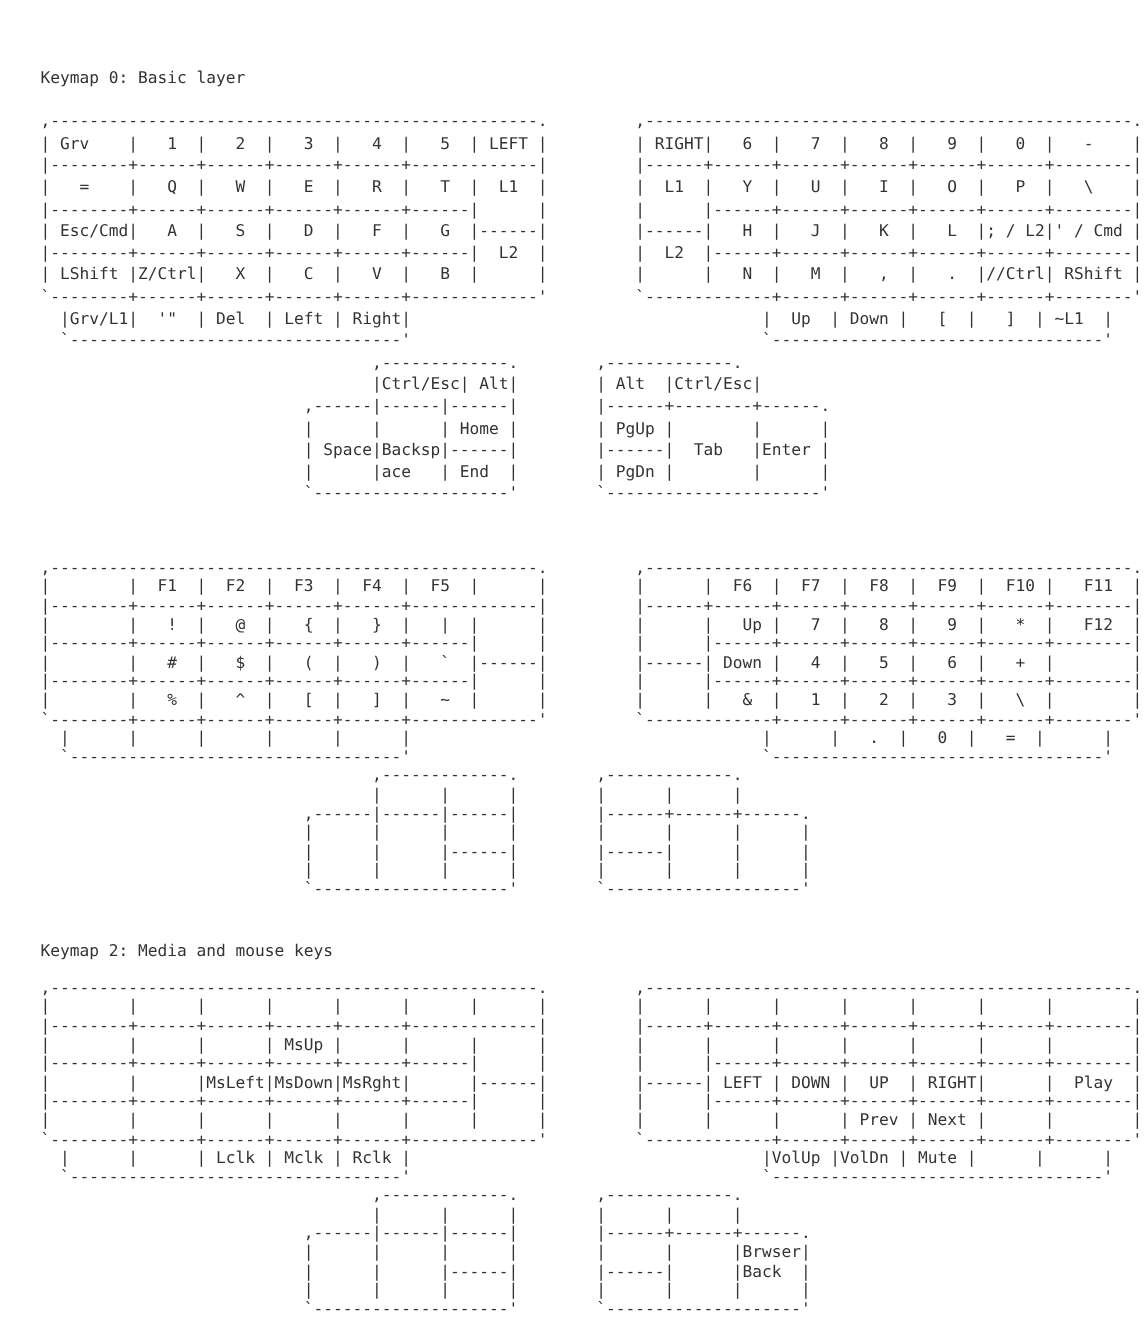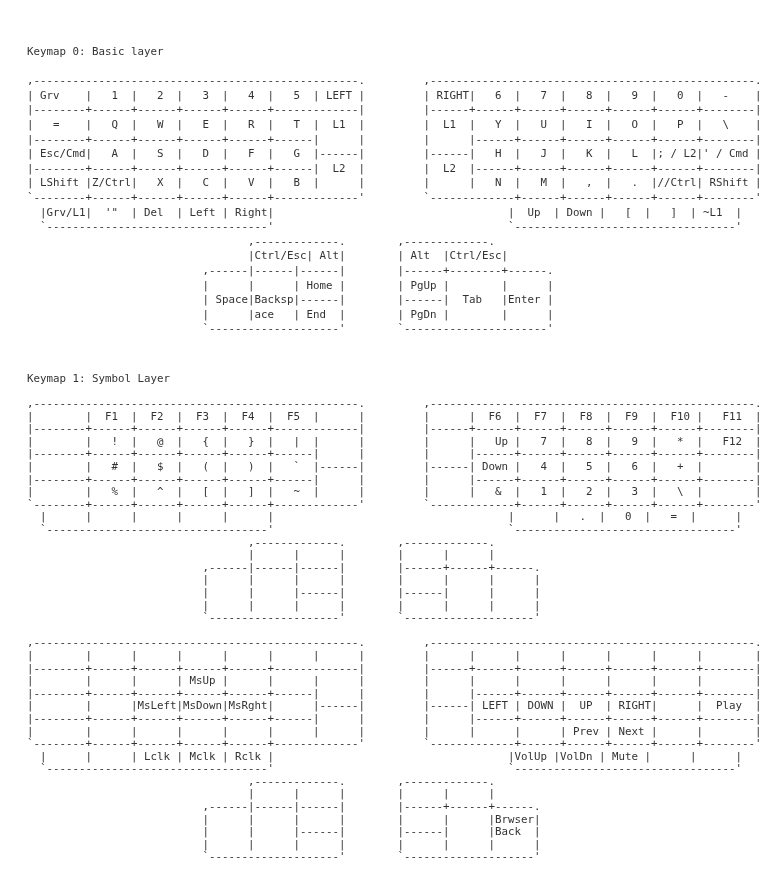--- a/index.html
+++ b/index.html
@@ -41,21 +41,20 @@
                                   ,-------------.        ,-------------.
                                   |Ctrl/Esc| Alt|        | Alt  |Ctrl/Esc|
                            ,------|------|------|        |------+--------+------.
                            |      |      | Home |        | PgUp |        |      |
                            | Space|Backsp|------|        |------|  Tab   |Enter |
                            |      |ace   | End  |        | PgDn |        |      |
                            `--------------------'        `----------------------'</pre>
   </section>
 
   <section id="km1">
-    <div class="km-title lh-sm">Keymap 1: Symbol Layer</div>
     <pre class="art lh-sm">,--------------------------------------------------.         ,--------------------------------------------------.
 |        |  F1  |  F2  |  F3  |  F4  |  F5  |      |         |      |  F6  |  F7  |  F8  |  F9  |  F10 |   F11  |
 |--------+------+------+------+------+-------------|         |------+------+------+------+------+------+--------|
 |        |   !  |   @  |   {  |   }  |   |  |      |         |      |   Up |   7  |   8  |   9  |   *  |   F12  |
 |--------+------+------+------+------+------|      |         |      |------+------+------+------+------+--------|
 |        |   #  |   $  |   (  |   )  |   `  |------|         |------| Down |   4  |   5  |   6  |   +  |        |
 |--------+------+------+------+------+------|      |         |      |------+------+------+------+------+--------|
 |        |   %  |   ^  |   [  |   ]  |   ~  |      |         |      |   &amp;  |   1  |   2  |   3  |   \  |        |
 `--------+------+------+------+------+-------------'         `-------------+------+------+------+------+--------'
   |      |      |      |      |      |                                    |      |   .  |   0  |   =  |      |
@@ -63,20 +62,21 @@
                                   ,-------------.        ,-------------.
                                   |      |      |        |      |      |
                            ,------|------|------|        |------+------+------.
                            |      |      |      |        |      |      |      |
                            |      |      |------|        |------|      |      |
                            |      |      |      |        |      |      |      |
                            `--------------------'        `--------------------'</pre>
   </section>
 
   <section id="km2">
+    <div class="km-title lh-sm">Keymap 2: Media and mouse keys</div>
     <pre class="art lh-sm">,--------------------------------------------------.         ,--------------------------------------------------.
 |        |      |      |      |      |      |      |         |      |      |      |      |      |      |        |
 |--------+------+------+------+------+-------------|         |------+------+------+------+------+------+--------|
 |        |      |      | MsUp |      |      |      |         |      |      |      |      |      |      |        |
 |--------+------+------+------+------+------|      |         |      |------+------+------+------+------+--------|
 |        |      |MsLeft|MsDown|MsRght|      |------|         |------| LEFT | DOWN |  UP  | RIGHT|      |  Play  |
 |--------+------+------+------+------+------|      |         |      |------+------+------+------+------+--------|
 |        |      |      |      |      |      |      |         |      |      |      | Prev | Next |      |        |
 `--------+------+------+------+------+-------------'         `-------------+------+------+------+------+--------'
   |      |      | Lclk | Mclk | Rclk |                                    |VolUp |VolDn | Mute |      |      |

